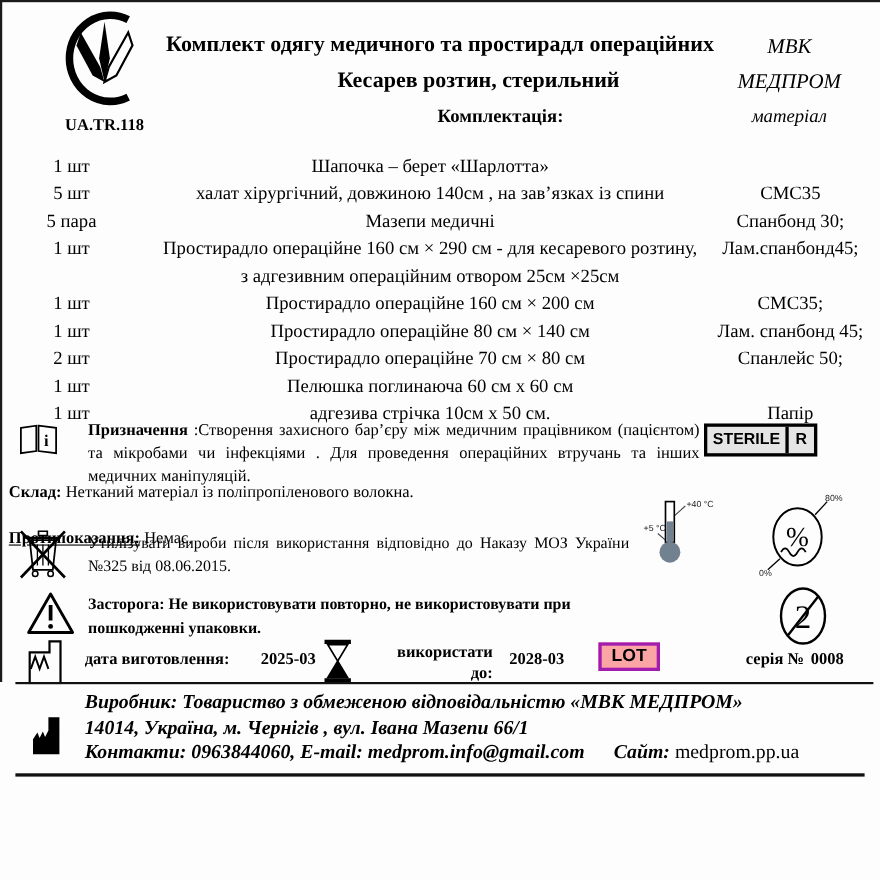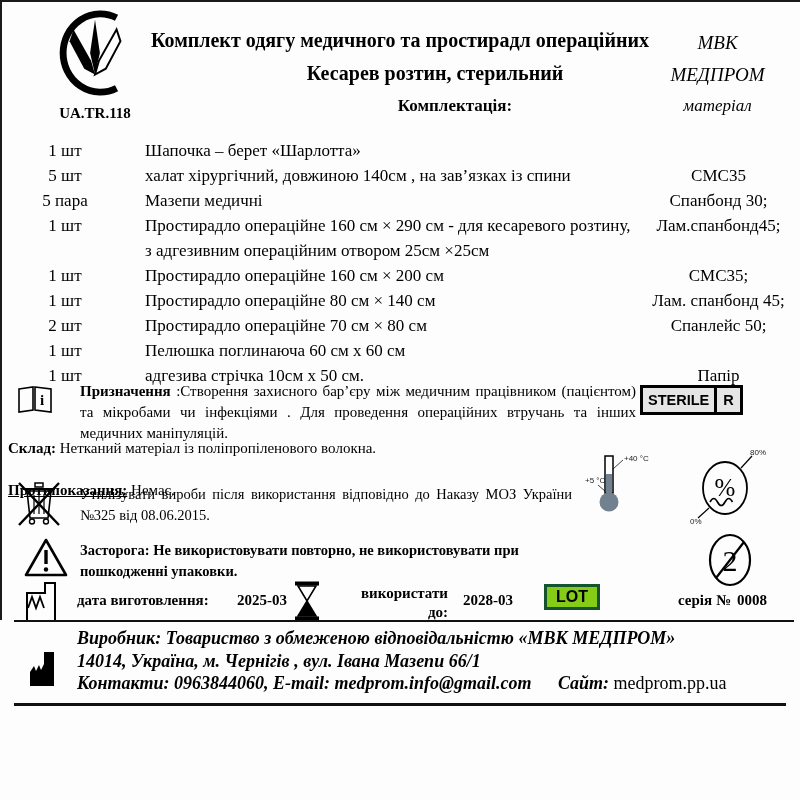--- a/index.html
+++ b/index.html
@@ -18,21 +18,21 @@
          font-weight:normal;font-style:italic;font-size:19px;line-height:32px;}
   .kit-label{position:absolute;left:255px;top:96px;width:400px;text-align:center;
          font-weight:bold;font-size:17px;}
   .material-label{position:absolute;left:645px;top:96px;width:145px;text-align:center;
          font-style:italic;font-size:17px;}
 
   
   .items{position:absolute;left:0;top:138px;width:800px;font-size:17px;line-height:25px;}
   .row{display:grid;grid-template-columns:25px 80px 40px 492px auto;}
   .qty{grid-column:2;text-align:center;}
-  .nm{grid-column:4;}
+  .nm{grid-column:4;text-align:center;}
   .mat{grid-column:5;text-align:center;}
 
   
   .purpose{position:absolute;left:80px;top:381px;width:556px;font-size:15px;
            line-height:21px;text-align:justify;}
   .booklet{position:absolute;left:16px;top:384px;}
   .sterile{position:absolute;left:640px;top:385px;border:3px solid #000;display:inline-flex;
            font-family:"Liberation Sans",sans-serif;font-weight:bold;font-size:14.5px;
            background:#e5e5e5;align-items:center;}
   .sterile .s{padding:4px 5px;border-right:3px solid #000;}
@@ -57,23 +57,23 @@
   
   .factdate{position:absolute;left:24px;top:580px;}
   .mfg-label{position:absolute;left:77px;top:592px;font-weight:bold;font-size:15px;}
   .mfg-value{position:absolute;left:222px;top:592px;width:80px;text-align:center;
              font-weight:bold;font-size:15px;}
   .hourglass{position:absolute;left:293px;top:581px;}
   .useby-label{position:absolute;left:338px;top:584px;width:110px;text-align:right;
              font-weight:bold;font-size:15px;line-height:19px;}
   .useby-value{position:absolute;left:448px;top:592px;width:80px;text-align:center;
              font-weight:bold;font-size:15px;}
-  .lot{position:absolute;left:544px;top:584px;border:3px solid #14532d;
+  .lot{position:absolute;left:544px;top:584px;border:3px solid #a21caf;
        font-family:"Liberation Sans",sans-serif;font-weight:bold;font-size:16px;
-       padding:1px 9px;background:#84cc16;}
+       padding:1px 9px;background:#fca5a5;}
   .series{position:absolute;left:650px;top:592px;width:145px;text-align:center;
        font-weight:bold;font-size:15px;}
   .series .sv{margin-left:6px;}
 
   .hr1{position:absolute;left:14px;top:620px;width:780px;border-top:2px solid #111;}
   .hr2{position:absolute;left:14px;top:703px;width:772px;border-top:3px solid #111;}
 
   
   .manu-icon{position:absolute;left:28px;top:642px;}
   .manu{position:absolute;left:77px;top:627px;width:712px;font-size:18px;

